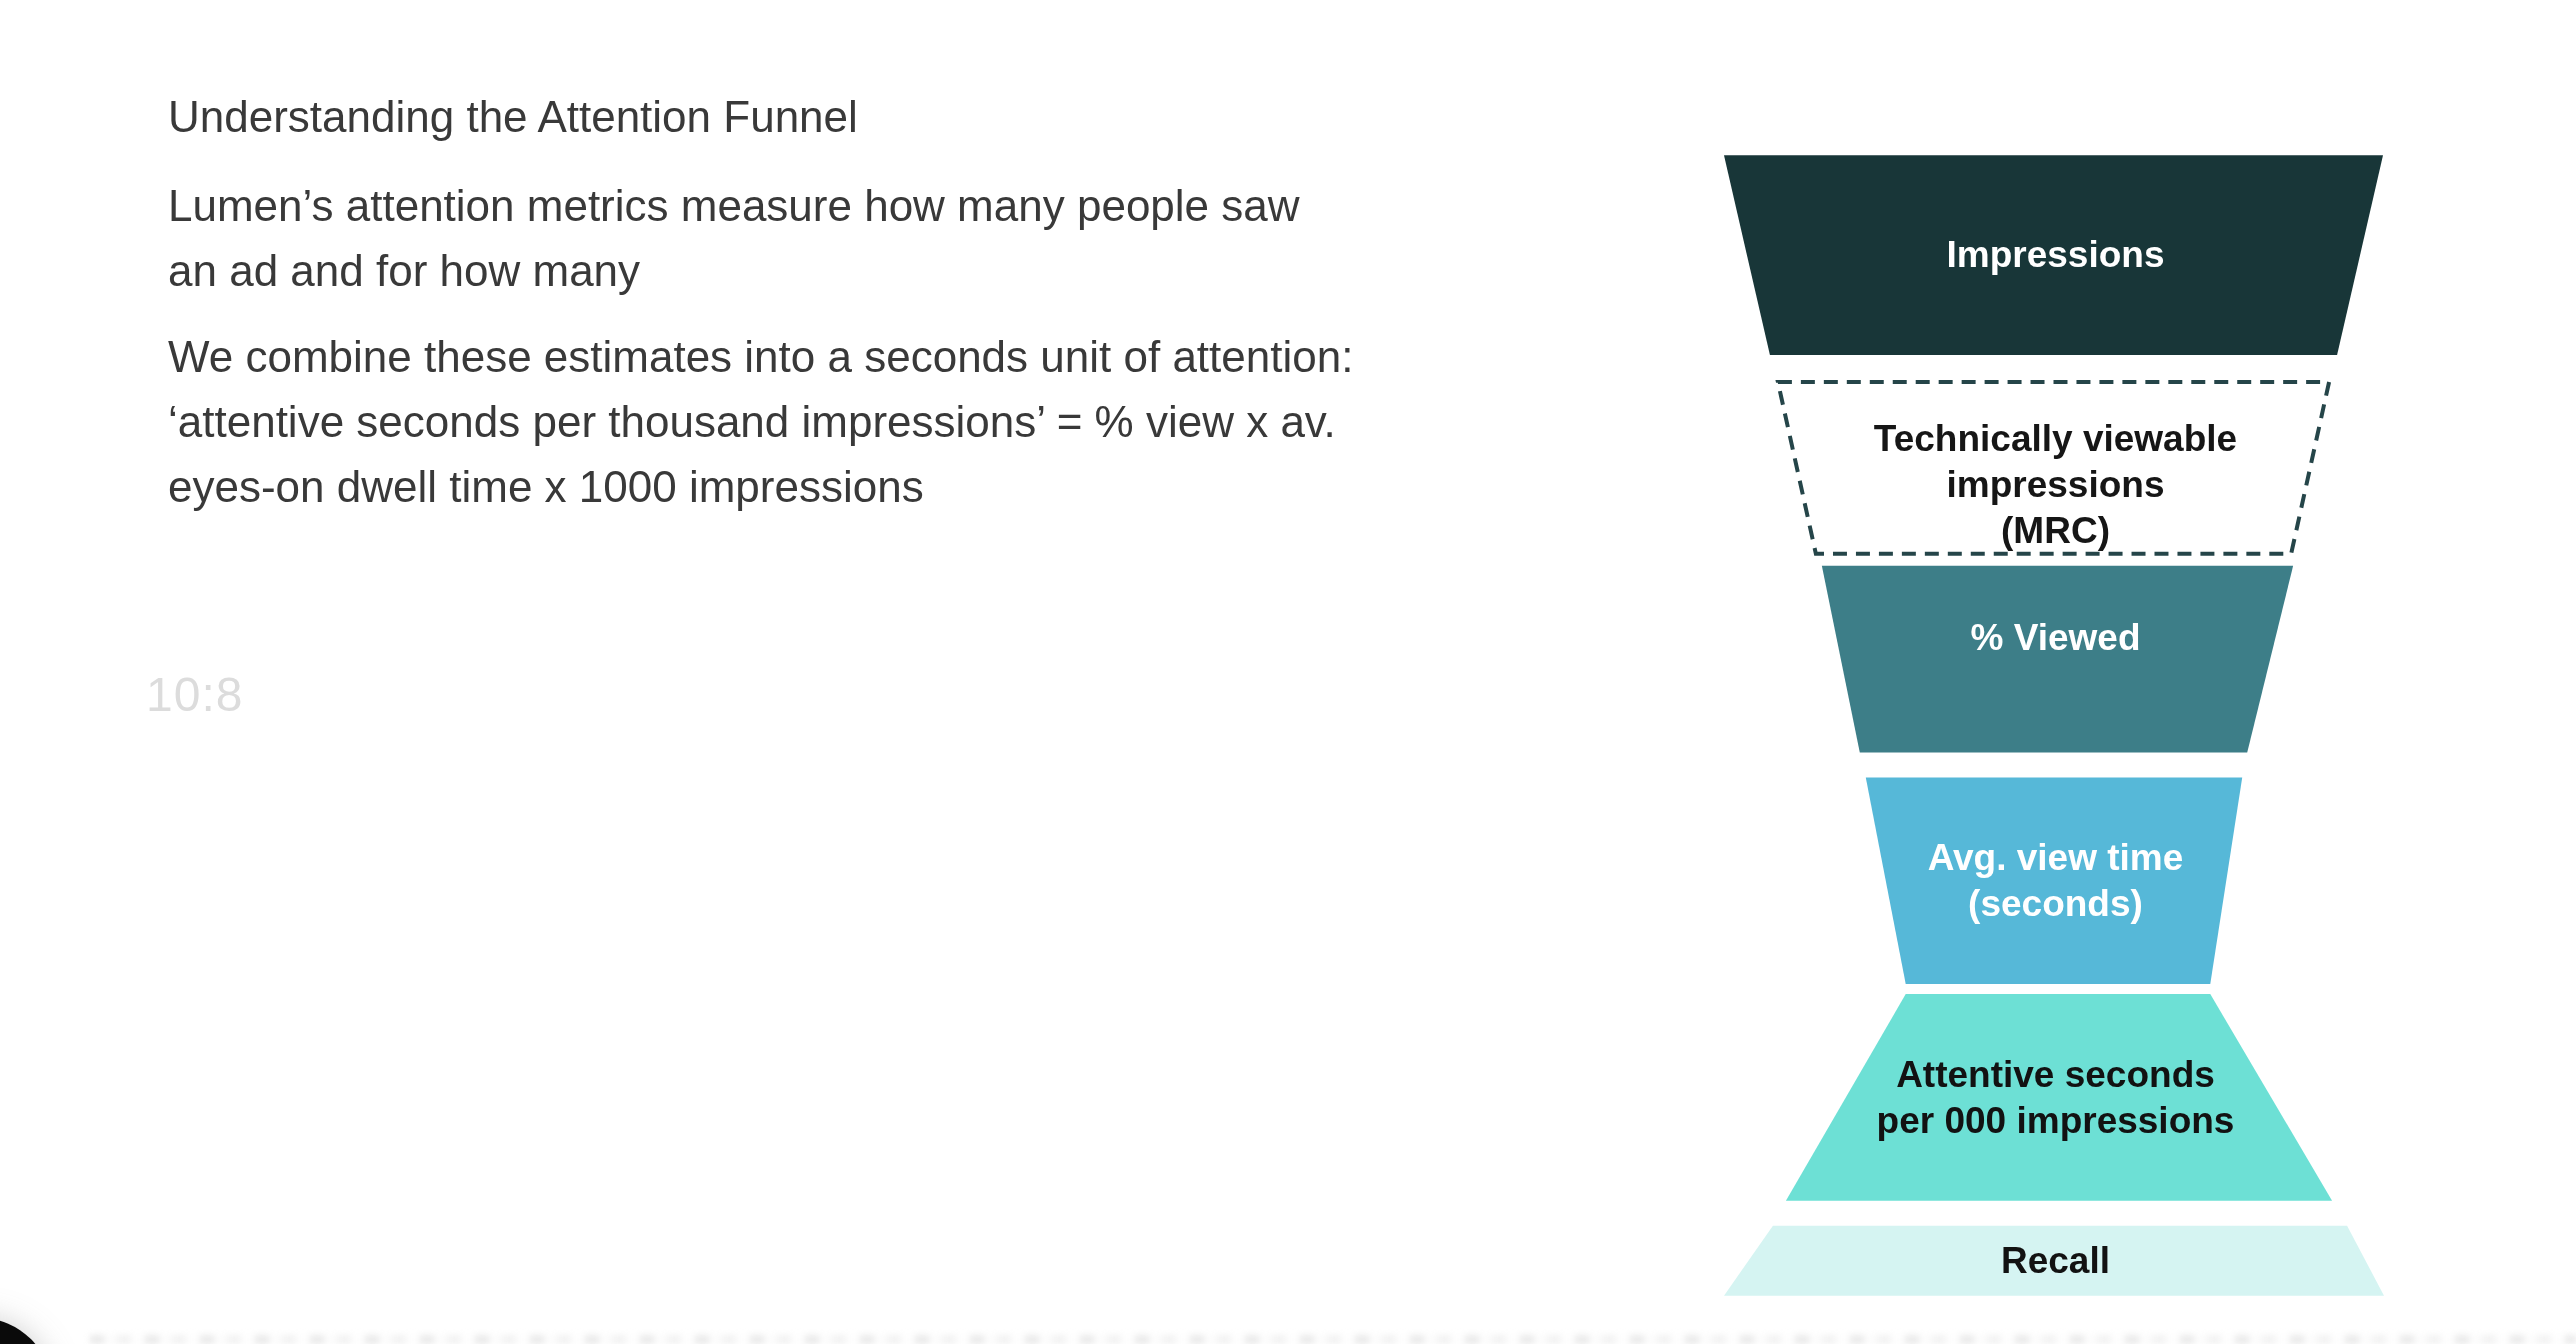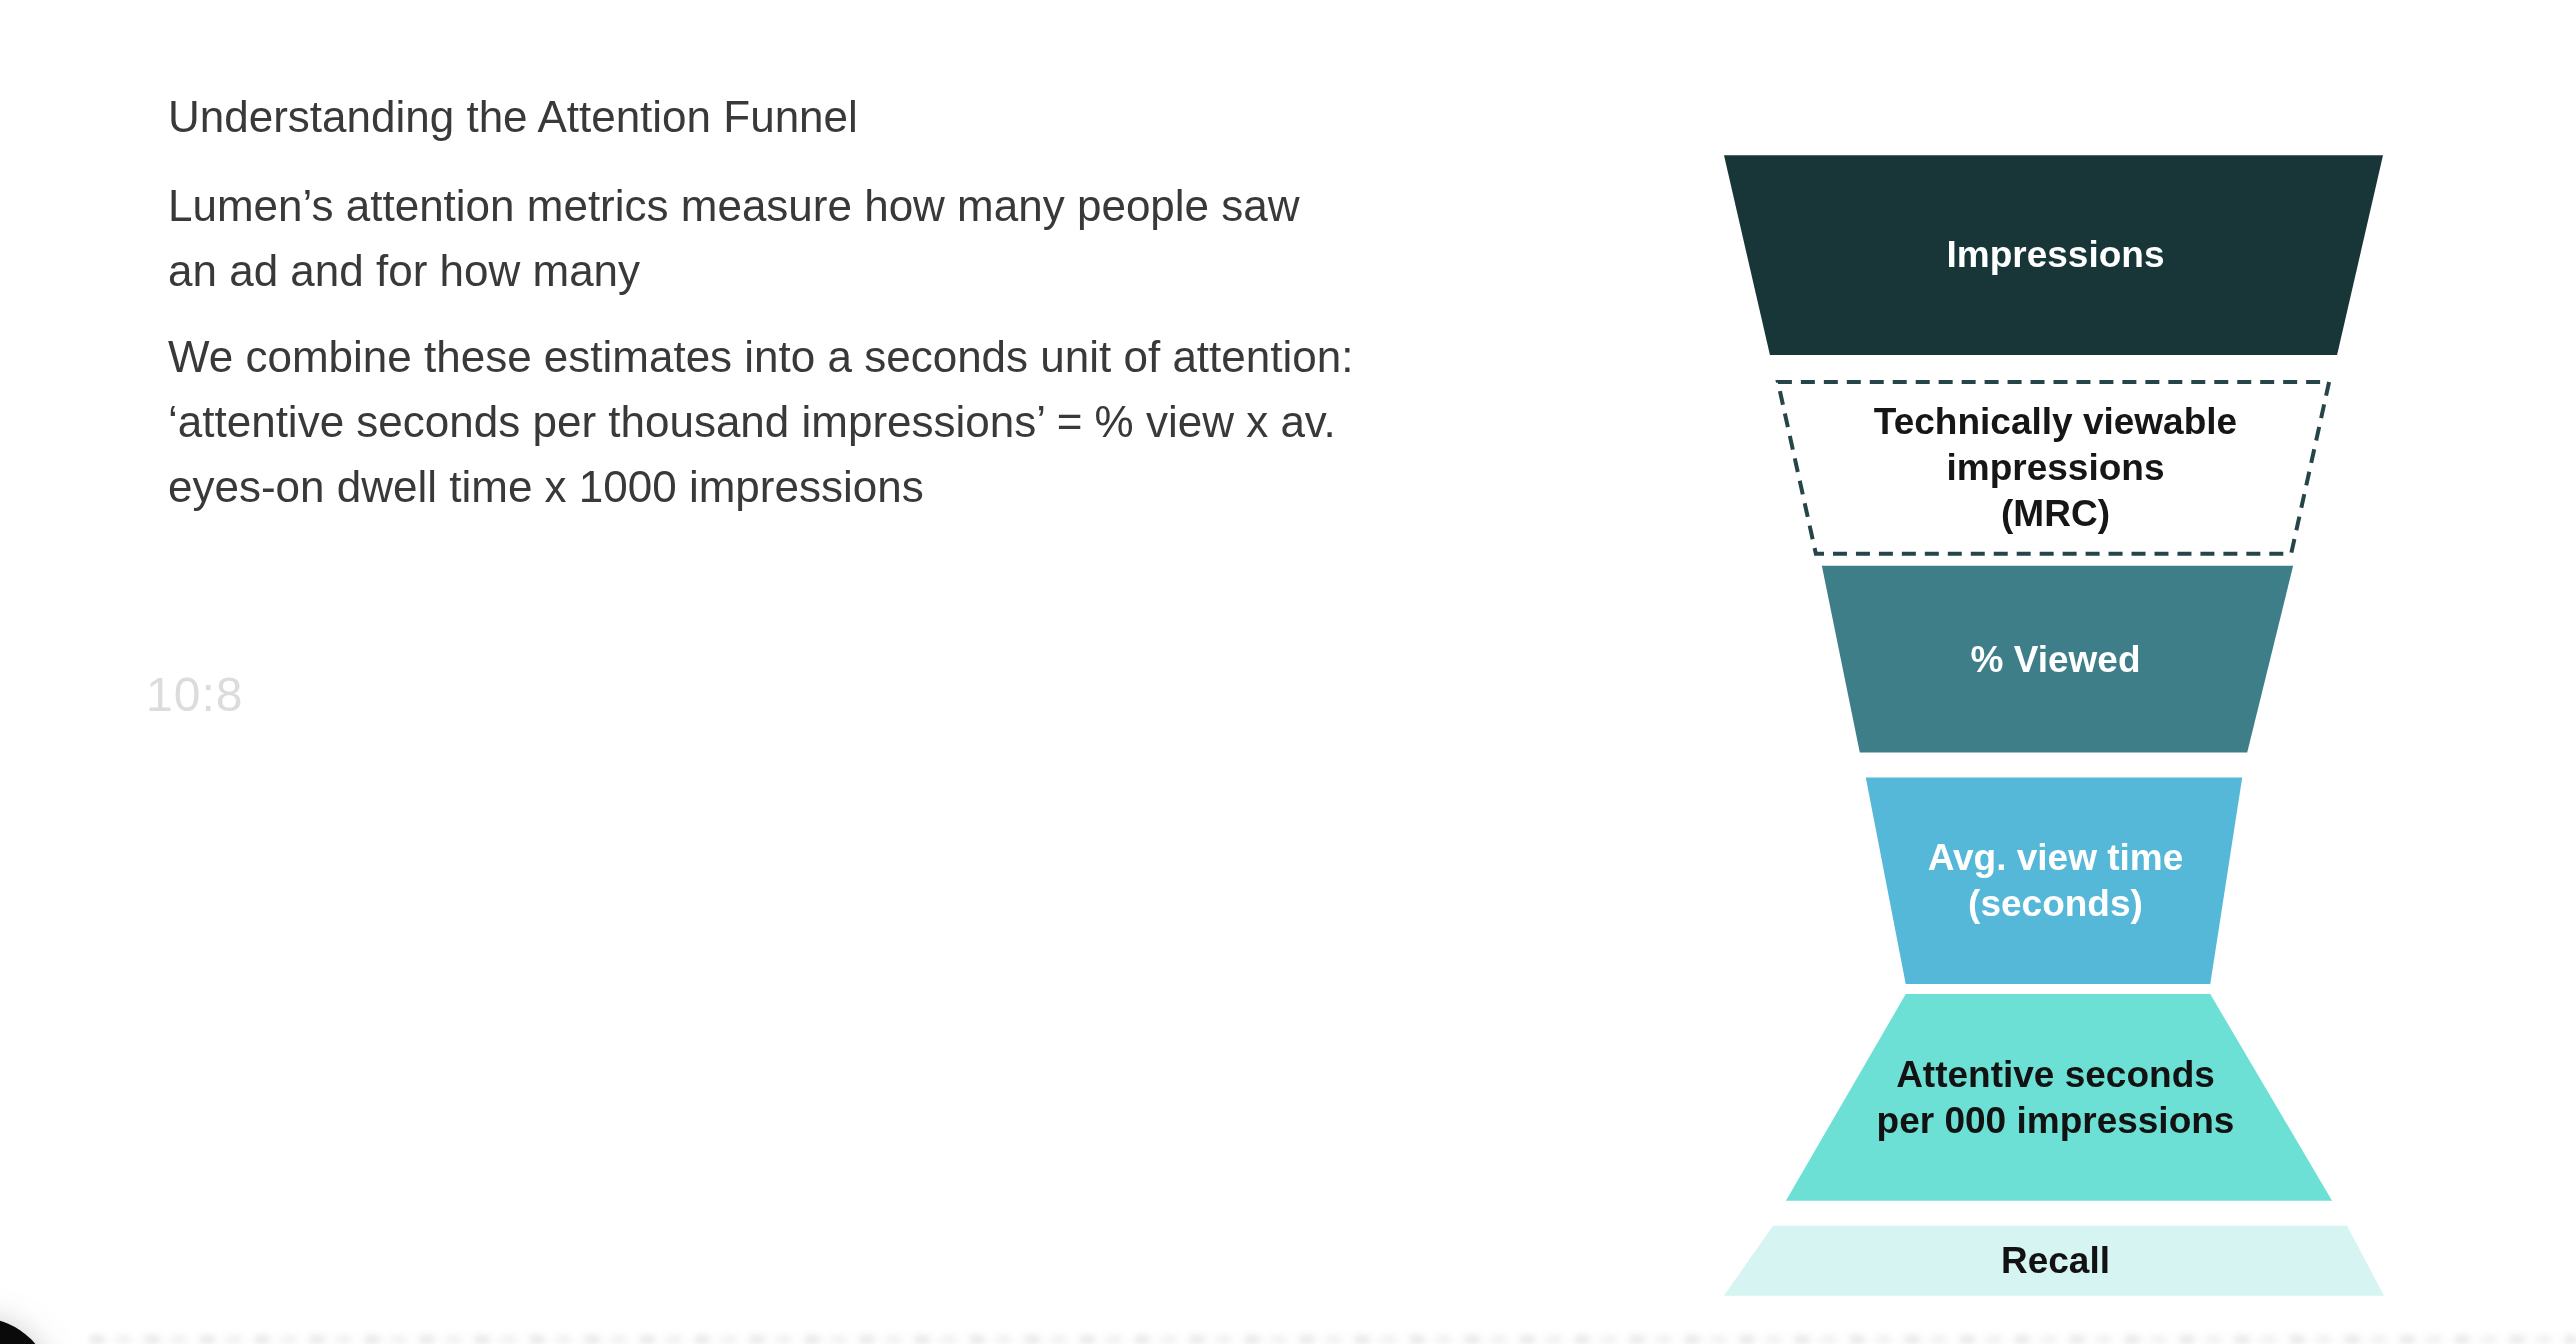--- a/index.html
+++ b/index.html
@@ -107,26 +107,26 @@
       <polygon points="56,227 608,227 570,399 94,399" stroke-width="4" stroke-dasharray="14 9" fill="#ffffff" stroke="#254549"></polygon>
       <polygon points="100,411 572,411 526,598 138,598" fill="#3d7e88"></polygon>
       <polygon points="144,623 521,623 489,830 184,830" fill="#56b8d8"></polygon>
       <polygon points="184,840 489,840 611,1047 64,1047" fill="#6de0d5"></polygon>
       <polygon points="51,1072 626,1072 663,1142 2,1142" fill="#d5f4f2"></polygon>
     </svg>
 
     <div class="stage-label" style="top: 0px; height: 200px; color: rgb(255, 255, 255);">
       <div>Impressions</div>
     </div>
-    <div class="stage-label" style="top: 227px; height: 172px; color: rgb(22, 22, 22);">
+    <div class="stage-label" style="top: 227px; height: 172px; color: rgb(22, 22, 22); justify-content: flex-end;">
       <div>Technically viewable</div>
       <div>impressions</div>
       <div>(MRC)</div>
     </div>
-    <div class="stage-label" style="top: 411px; height: 187px; color: rgb(255, 255, 255);">
+    <div class="stage-label" style="top: 389px; height: 187px; color: rgb(255, 255, 255);">
       <div>% Viewed</div>
     </div>
     <div class="stage-label" style="top: 622px; height: 207px; color: rgb(255, 255, 255);">
       <div>Avg. view time</div>
       <div>(seconds)</div>
     </div>
     <div class="stage-label" style="top: 839px; height: 207px; color: rgb(18, 18, 18);">
       <div>Attentive seconds</div>
       <div>per 000 impressions</div>
     </div>

